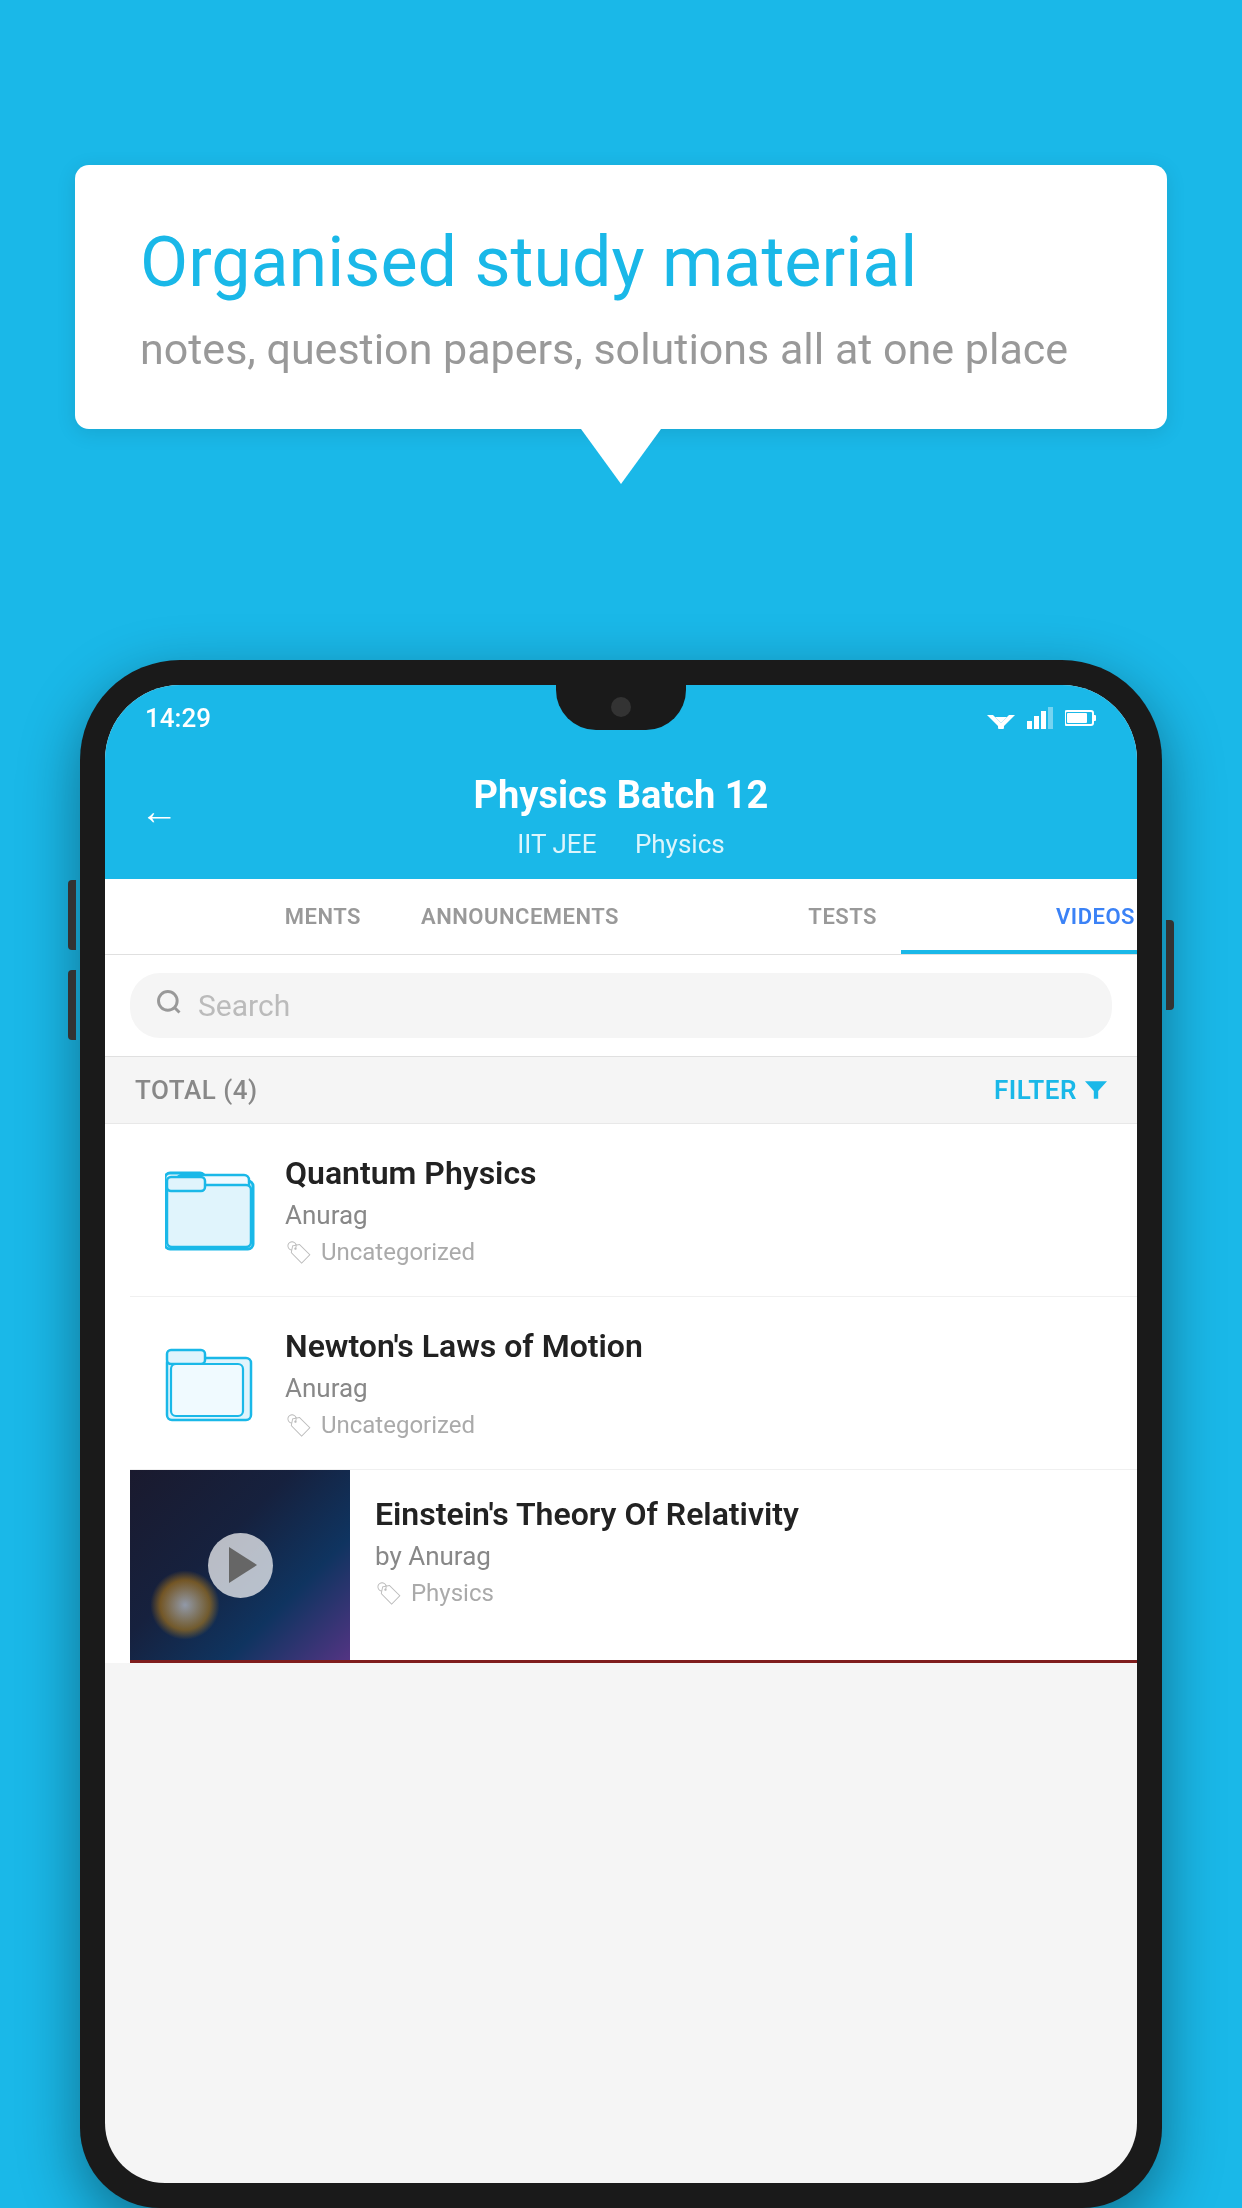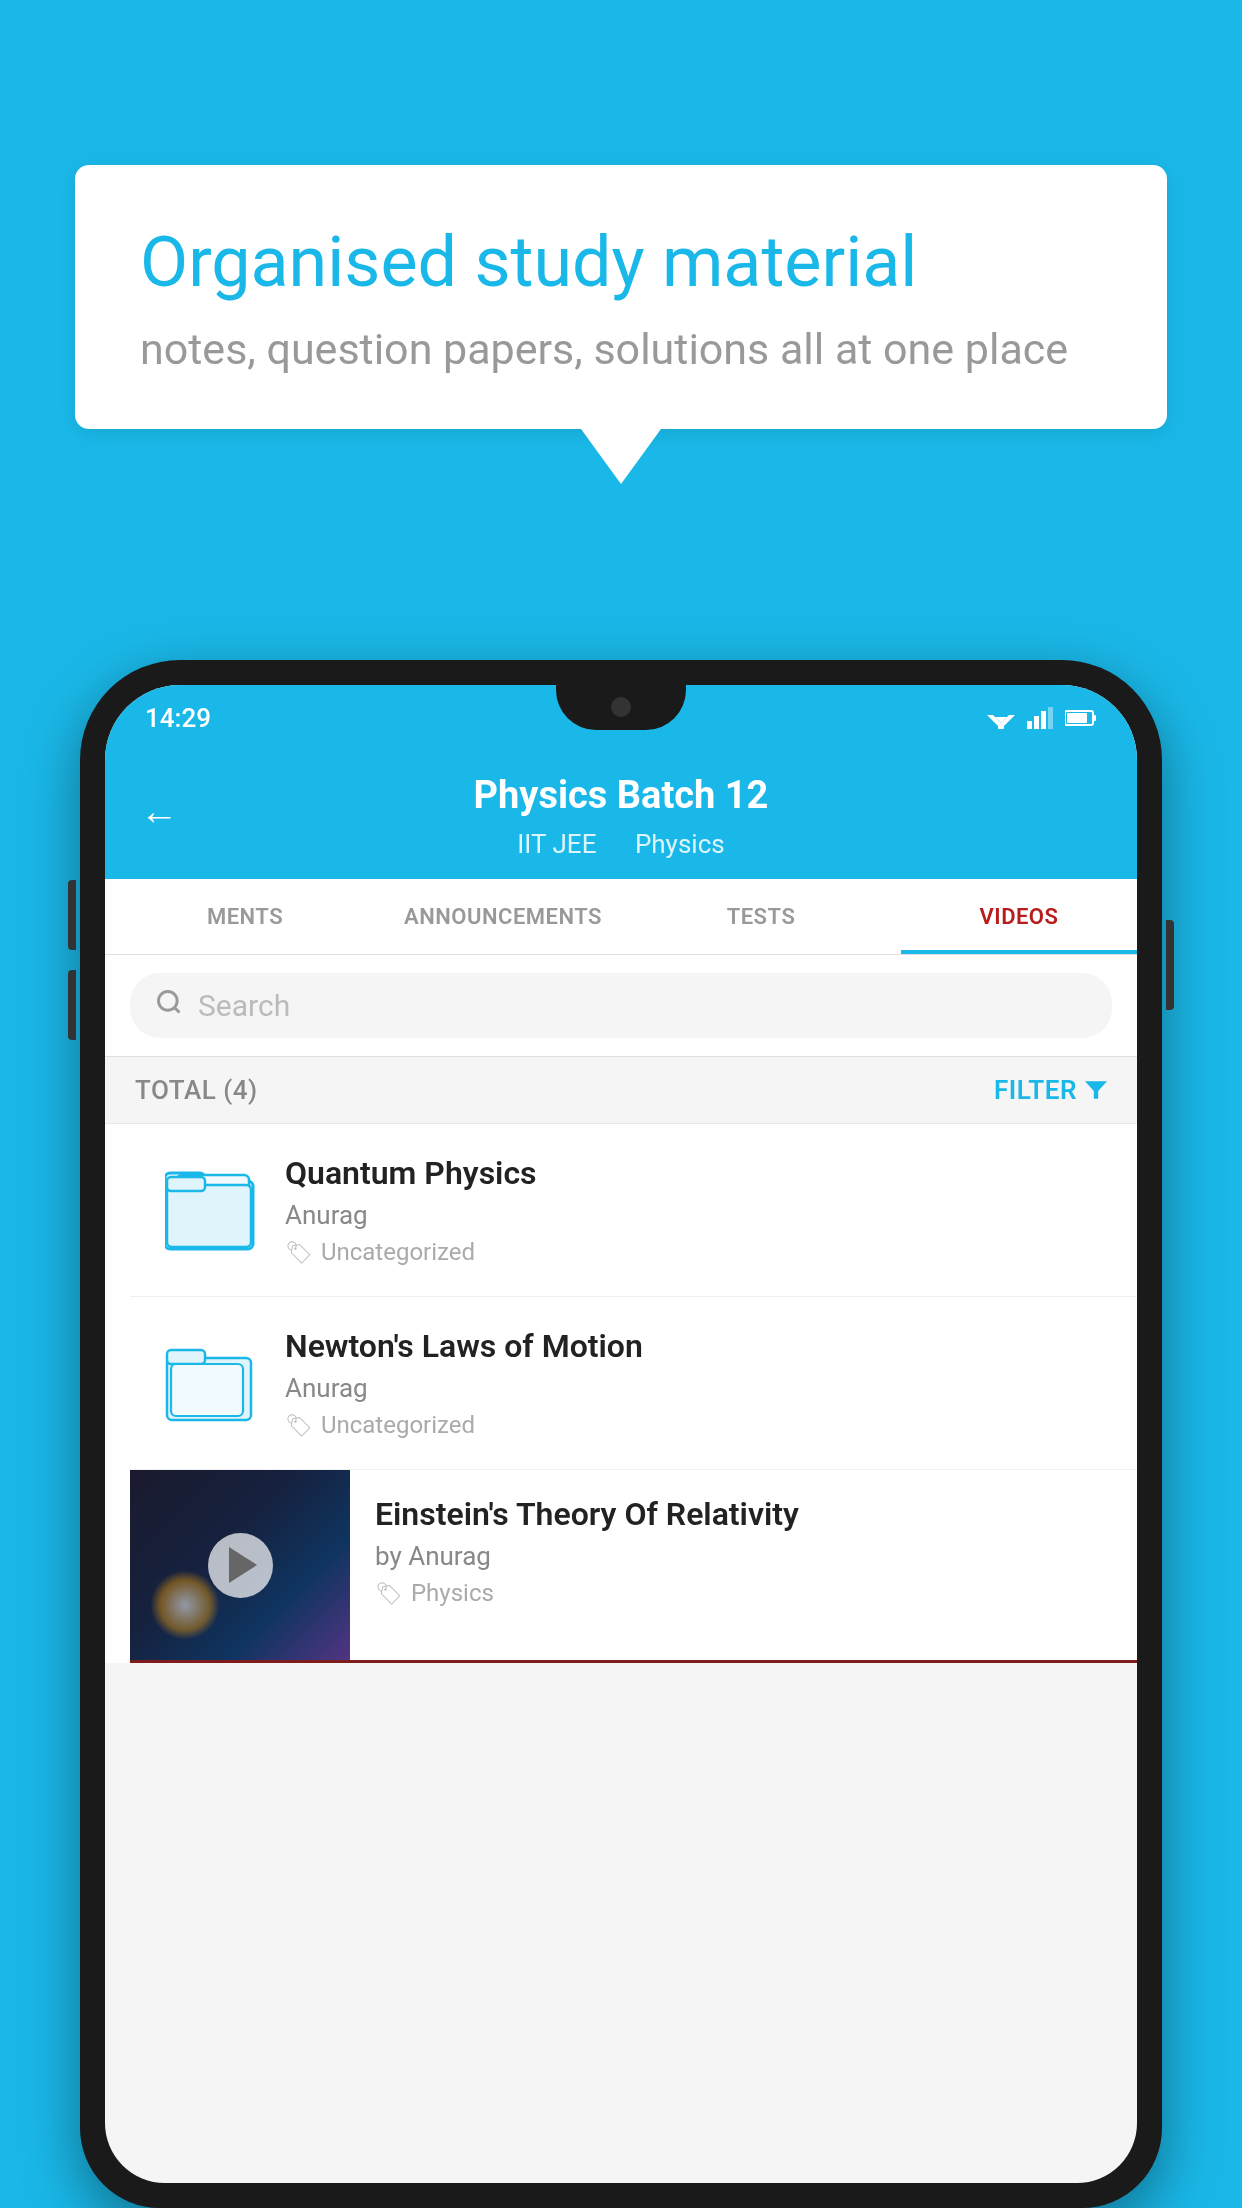--- a/index.html
+++ b/index.html
@@ -142,30 +142,30 @@
     
     .tab-bar {
       background: white;
       display: flex;
       border-bottom: 1px solid #e0e0e0;
       overflow: hidden;
     }
     .tab-item {
       flex: 1;
       padding: 25px 2px;
-      text-align: center;
+      text-align: right;
       font-size: 22px;
       font-weight: 600;
       color: #999;
       letter-spacing: 0.5px;
       position: relative;
       margin-left: 22px;
     }
     .tab-item.active {
-      color: #b91c1c;
+      color: #3b82f6;
     }
     .tab-item.active::after {
       content: '';
       position: absolute;
       bottom: 0;
       left: 0;
       right: 0;
       height: 4px;
       background: #1ab8e8;
     }

